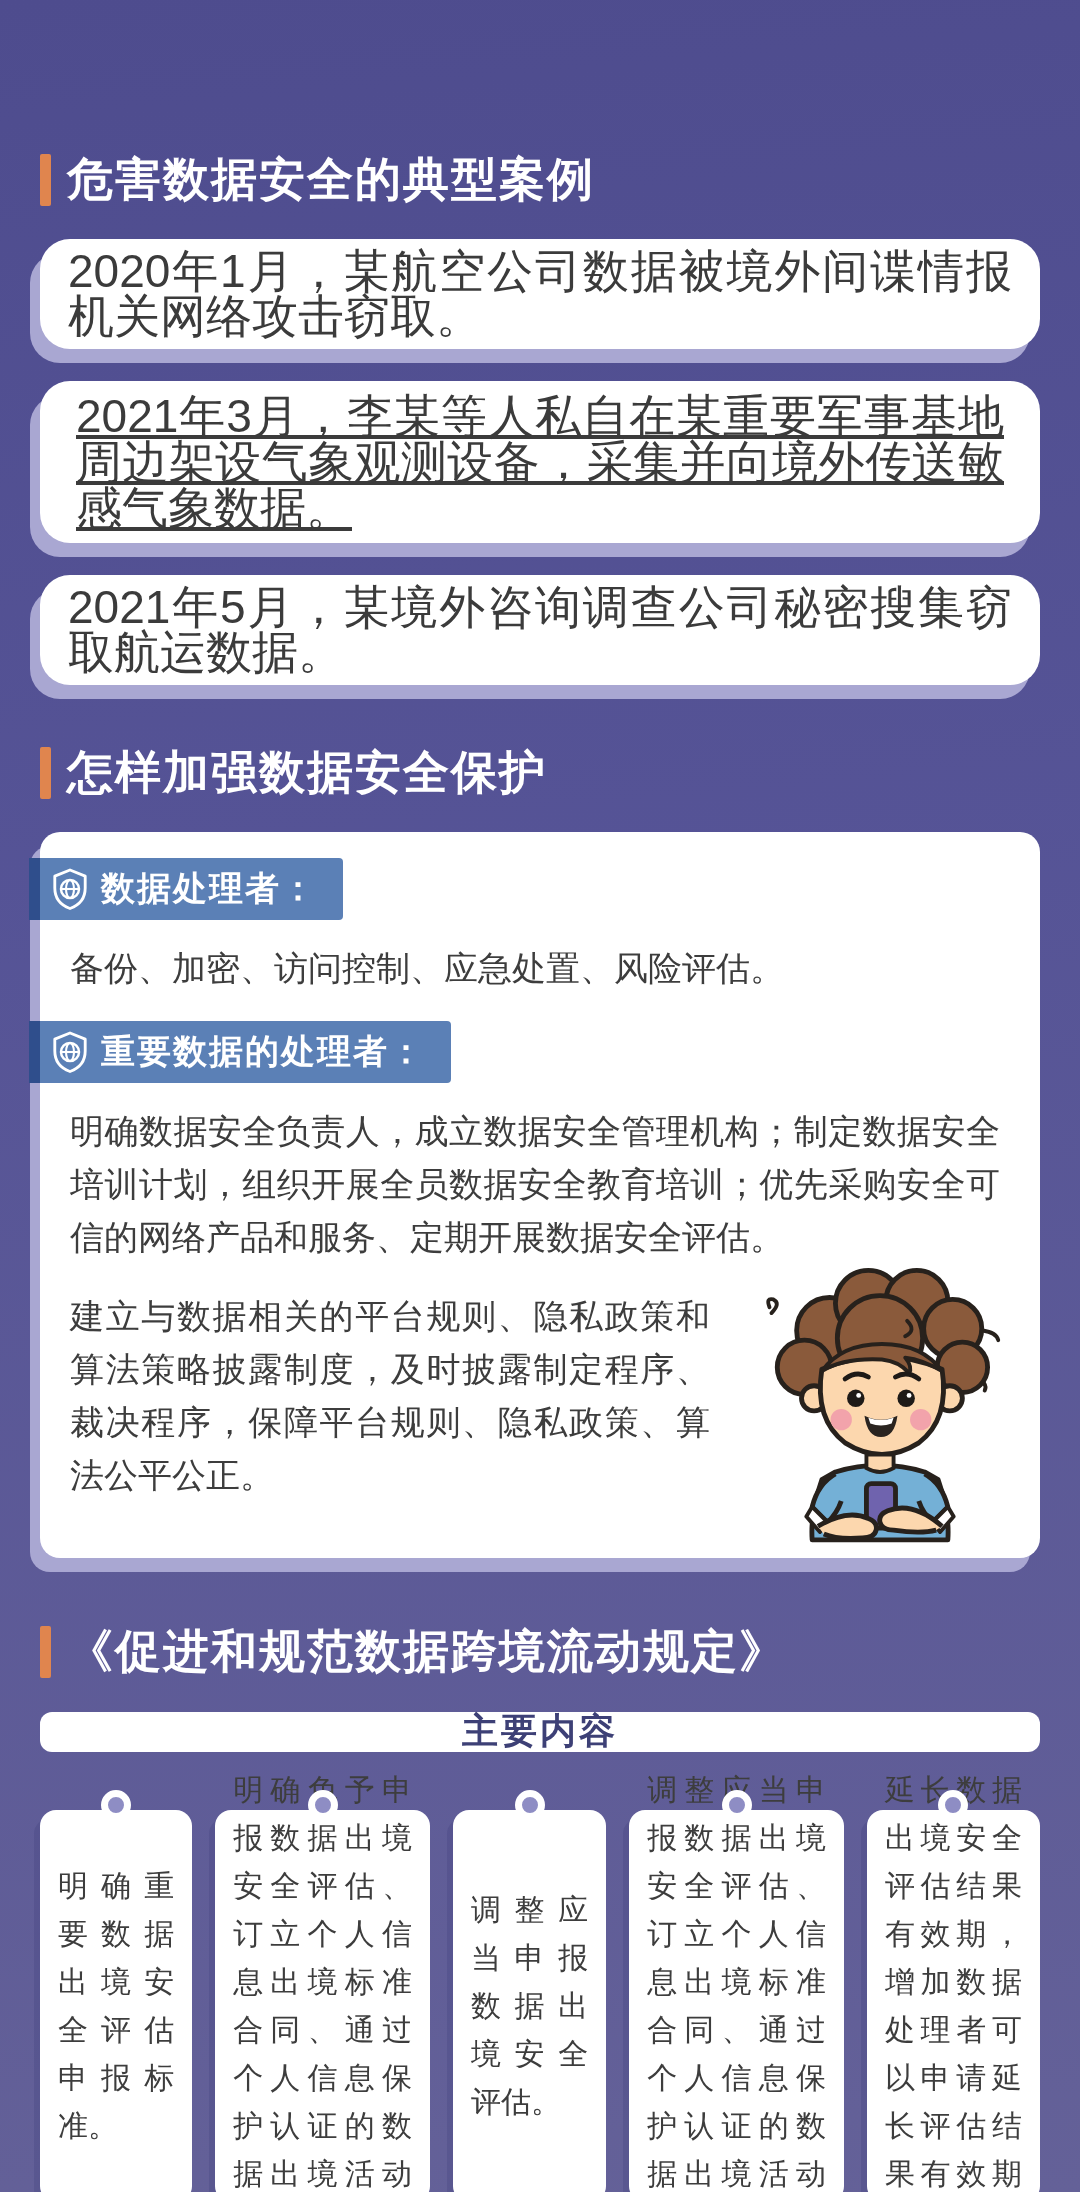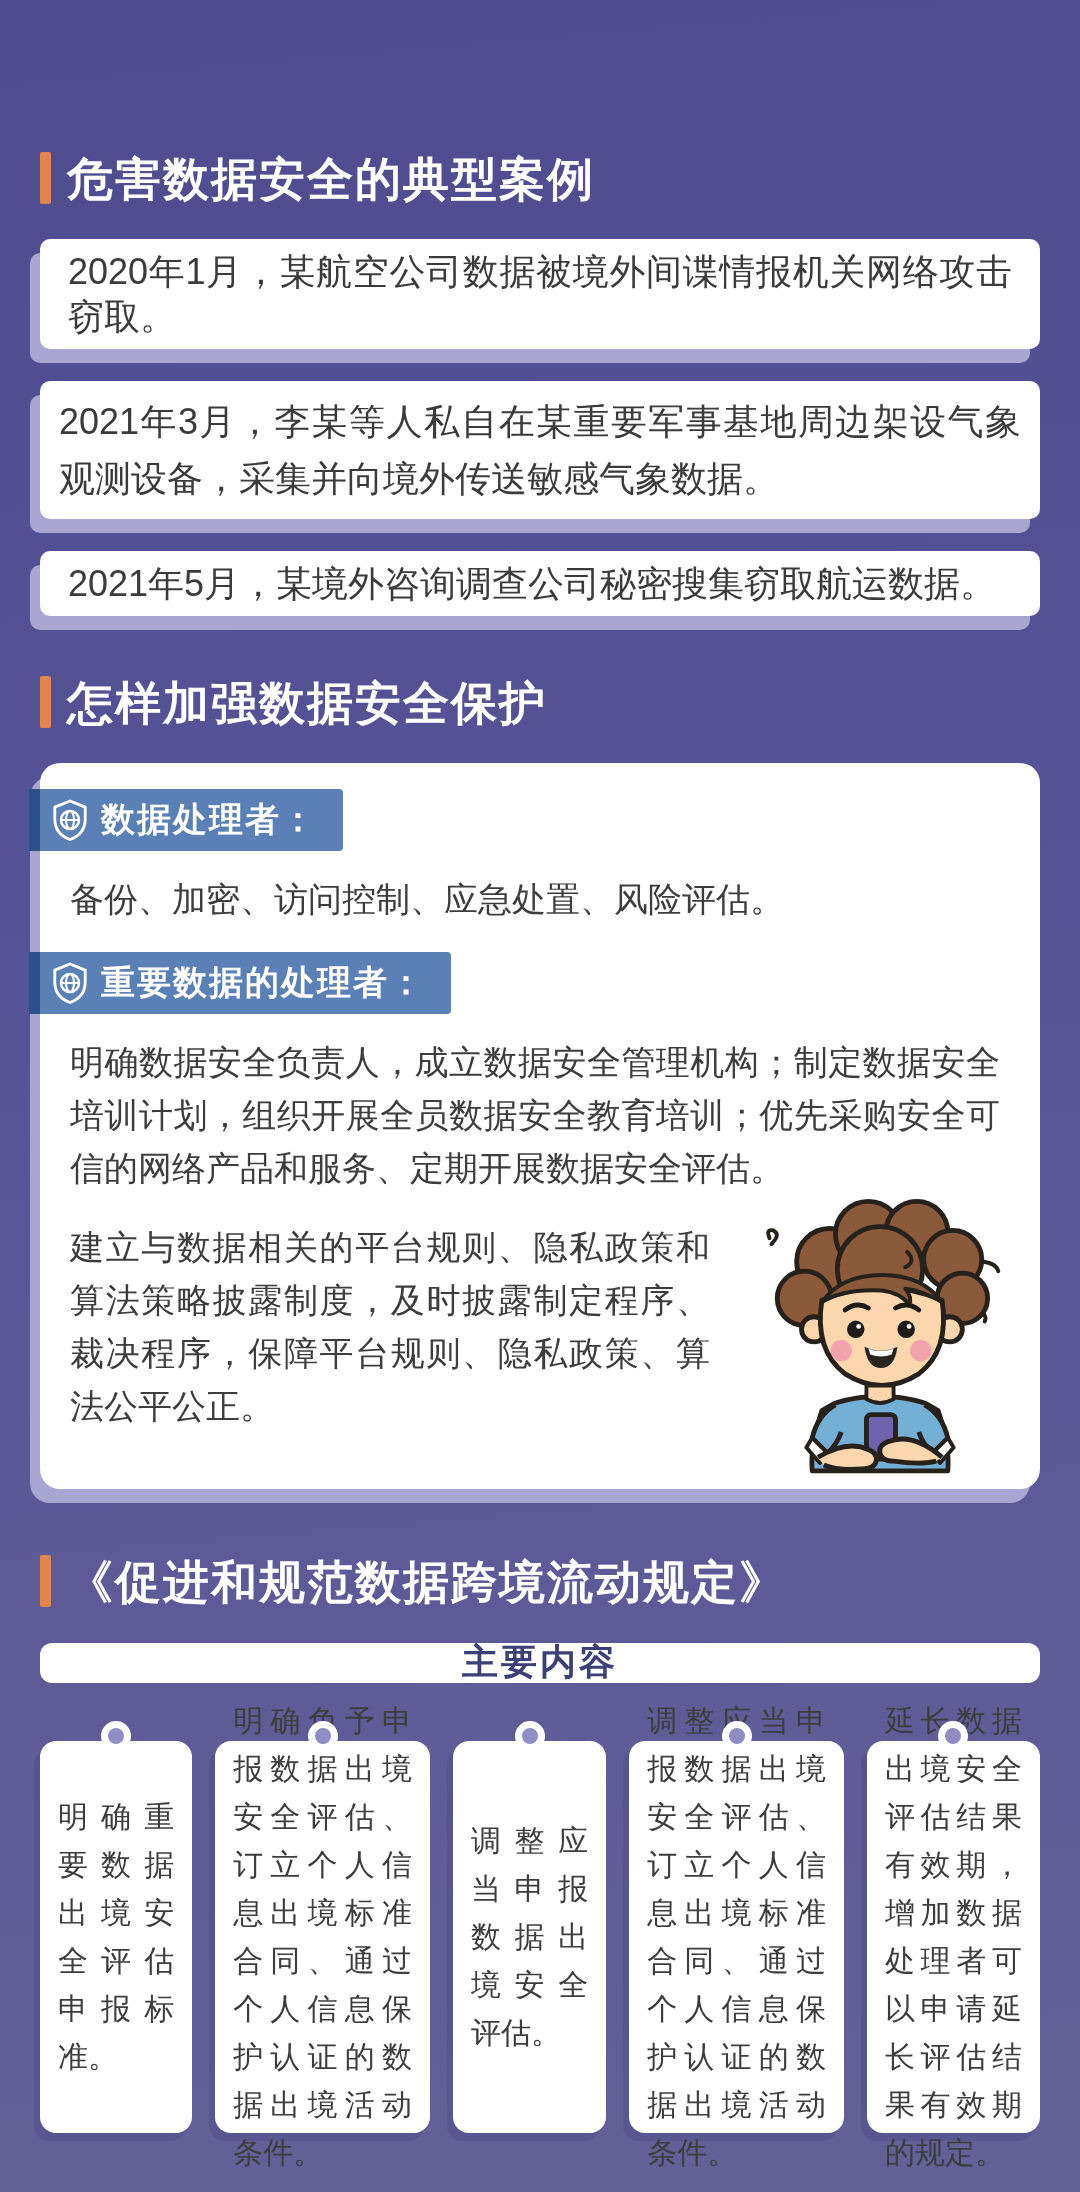--- a/index.html
+++ b/index.html
@@ -5,32 +5,32 @@
   * { margin:0; padding:0; box-sizing:border-box; }
   html,body { width:1080px; }
   body { font-family:"Liberation Sans","DejaVu Sans",sans-serif; }
   .poster {
     position:relative; width:1080px; height:2192px; overflow:hidden;
     background:linear-gradient(175deg,#4e4c8e 0%,#56549277 40%,#646198 100%), #56549a;
     background-color:#55539a;
     padding:152px 40px 0 40px;
   }
   
-  .sec-title { display:flex; align-items:flex-start; margin-bottom:32px; }
+  .sec-title { display:flex; align-items:center; margin-bottom:32px; }
   .accent-bar { width:11px; height:52px; background:#e0854e; border-radius:2px; margin-right:16px; flex:0 0 auto; }
   .sec-title h2 { color:#ffffff; font-size:46px; font-weight:bold; letter-spacing:2px; line-height:1.2; }
 
   
   .case-card {
-    background:#ffffff; border-radius:10px; padding:10px 28px;
-    font-size:36px; line-height:45px; color:#3b3b3b;
+    background:#ffffff; border-radius:30px; padding:10px 28px;
+    font-size:46px; line-height:45px; color:#3b3b3b;
     box-shadow:-10px 14px 0 #a9a7d2;
     margin-bottom:32px; text-align:justify;
   }
-  .case-card.two-line { padding:12px 19px; line-height:57px; }
+  .case-card.two-line { padding:12px 36px; line-height:46px;text-decoration:underline; }
 
   .sec-gap { height:28px; }
 
   
   .big-card {
     position:relative; background:#ffffff; border-radius:20px;
     padding:26px 40px 30px 30px; box-shadow:-10px 14px 0 #a9a7d2;
     margin-bottom:66px; min-height:630px;
   }
   .ribbon {

